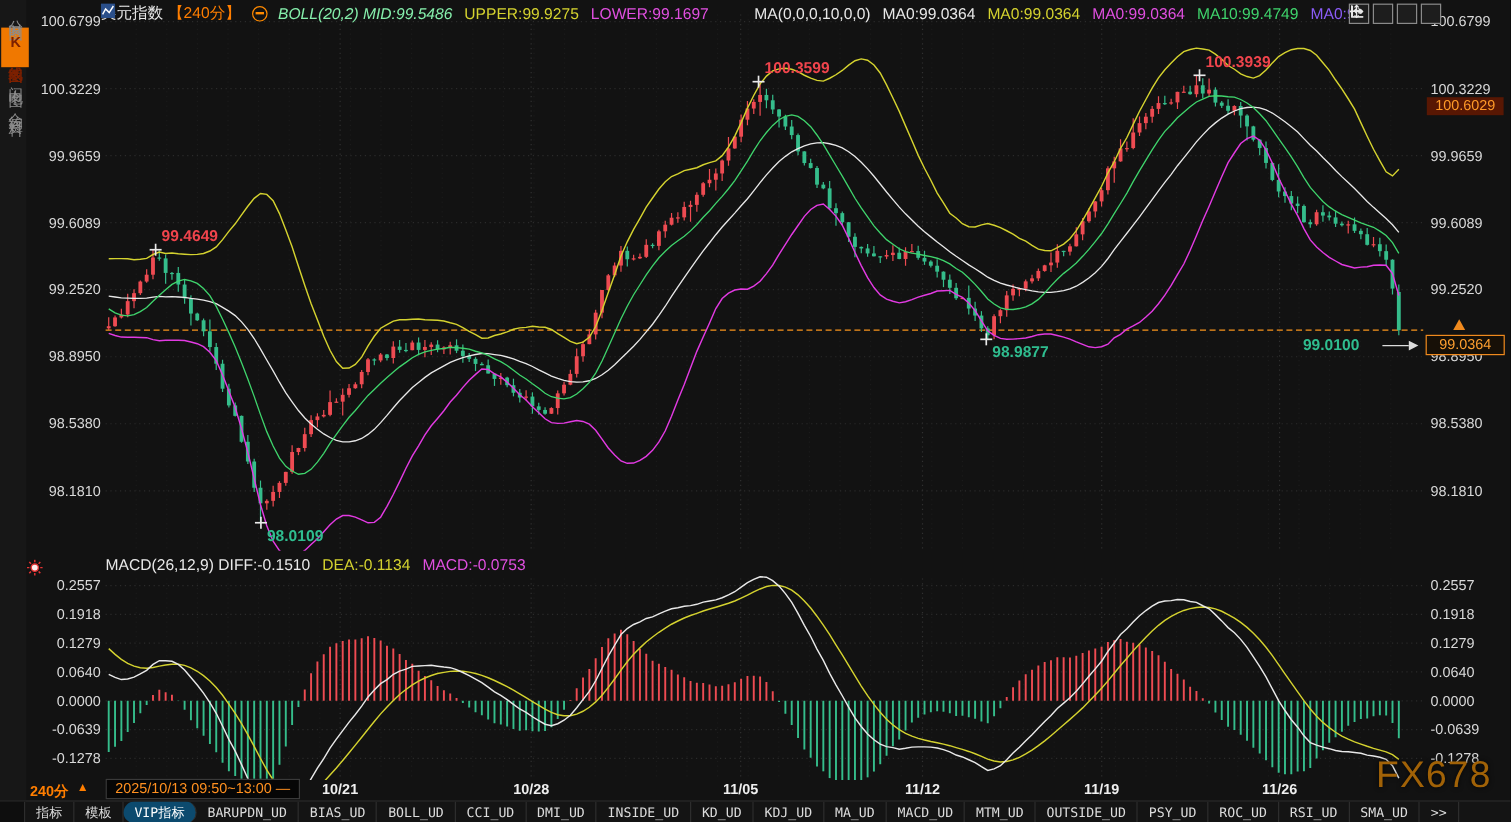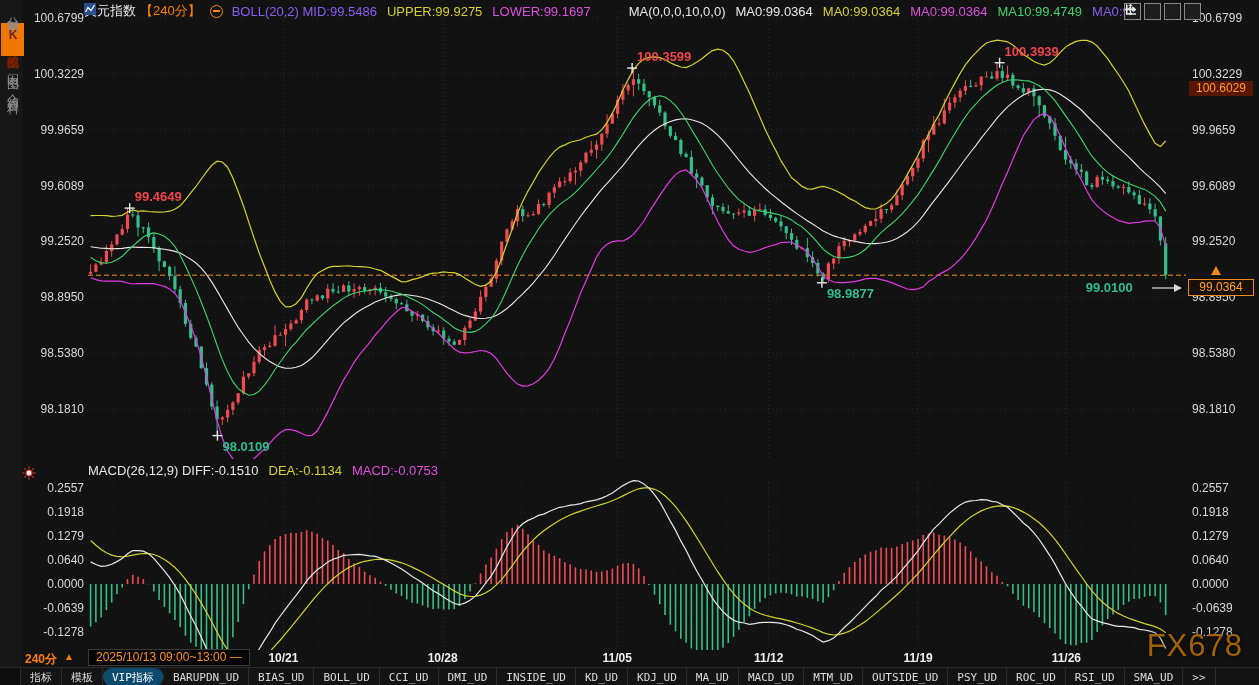--- a/index.html
+++ b/index.html
@@ -835,21 +835,21 @@
   <div id="header">
     <span style="color:#e8e8e8;">美元指数</span>
     <span style="color:#ff7e00;margin-left:-5px;">【240分】</span>
     <span class="circle-minus"></span>
     <span id="header-segments" style="display:inline-flex;gap:10px;">
         <span class="hseg">
           <svg width="12" height="12">
             <rect x="0" y="0" width="12" height="12" fill="#2a4f8a"></rect>
             <polyline points="1.5,9 4,4.5 7,7.5 10.5,2" stroke="#fff" stroke-width="1.2" fill="none"></polyline>
           </svg>
-          <span style="color: #8b5cf6;">BOLL(20,2) MID:99.5486</span>
+          <span style="color: #86efac; font-style: italic;">BOLL(20,2) MID:99.5486</span>
         </span>
         <span class="hseg">
           <span style="color: rgb(212, 210, 47);">UPPER:99.9275</span>
         </span>
         <span class="hseg">
           <span style="color: rgb(224, 79, 224);">LOWER:99.1697</span>
         </span>
         <span class="hseg">
           <svg width="12" height="12">
             <rect x="0" y="0" width="12" height="12" fill="#2a4f8a"></rect>
@@ -975,21 +975,21 @@
       <div class="axis-label right" style="left: 1192px; top: 528.961px;">0.1279</div>
       <div class="axis-label right" style="left: 1192px; top: 552.962px;">0.0640</div>
       <div class="axis-label right" style="left: 1192px; top: 577px;">0.0000</div>
       <div class="axis-label right" style="left: 1192px; top: 601.001px;">-0.0639</div>
       <div class="axis-label right" style="left: 1192px; top: 625.002px;">-0.1278</div>
     </div>
 
   <div id="xaxis-row">
     <span id="period-label">240分</span>
     <span id="period-up">▲</span>
-    <span id="time-box">2025/10/13 09:00~13:00 —</span>
+    <span id="time-box">2025/10/13 09:50~13:00 —</span>
     <span id="date-labels"><span class="date-label" style="left: 260.444px;">10/21</span><span class="date-label" style="left: 419.654px;">10/28</span><span class="date-label" style="left: 594.236px;">11/05</span><span class="date-label" style="left: 745.76px;">11/12</span><span class="date-label" style="left: 895.088px;">11/19</span><span class="date-label" style="left: 1043.32px;">11/26</span></span>
   </div>
 
   <div id="watermark">FX678</div>
   <div id="toolbar">
       <span class="tb-spacer"></span>
       <span class="tb-item">指标</span>
       <span class="tb-item">模板</span>
       <span class="tb-item active">VIP指标</span>
       <span class="tb-item">BARUPDN_UD</span>

